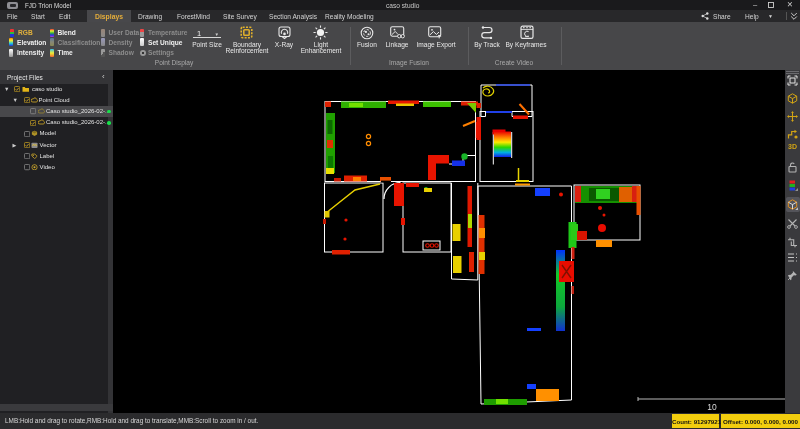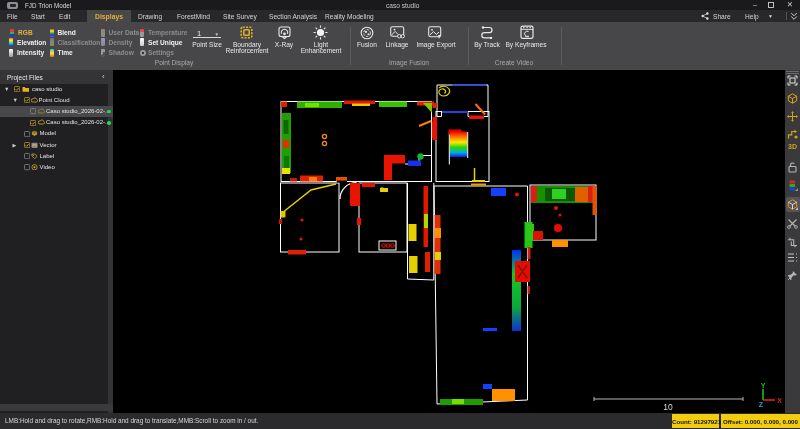--- a/index.html
+++ b/index.html
@@ -37,21 +37,21 @@
 #pscroll{position:absolute;left:108px;top:14px;width:5px;height:329px;background:#333336;}
 #pbot{position:absolute;left:0;top:334px;width:113px;height:7px;background:#3a3a3d;}
 .trow{position:absolute;left:0;width:108px;height:11.2px;}
 .trow.sel{background:#48484b;width:113px;}
 .tarr{position:absolute;top:2.5px;font-size:5.5px;color:#cccccc;line-height:6px;}
 .tcbs{position:absolute;top:2.6px;width:6.2px;height:6.2px;}
 .tic{position:absolute;top:2px;}
 .ttx{position:absolute;top:0;line-height:11.5px;font-size:6px;color:#e2e2e2;white-space:nowrap;}
 .gdot{position:absolute;left:107px;top:4px;width:3.5px;height:3.5px;border-radius:50%;background:#17e04a;}
 
-#vp{position:absolute;left:113px;top:70px;width:672px;height:343px;background:#000;}
+#vp{position:absolute;left:113px;top:70px;width:672px;height:343px;background:#000;padding-left:44px;}
 
 #rtb{position:absolute;left:785px;top:70px;width:15px;height:359px;background:#3a3a3d;}
 .rico{position:absolute;left:2px;width:11px;height:11px;}
 
 #status{position:absolute;left:0;top:413px;width:800px;height:16px;background:#2b2b2d;}
 #stext{position:absolute;left:5px;top:413px;line-height:16px;font-size:6.4px;color:#d8d8d8;white-space:nowrap;}
 .ybox{position:absolute;top:414px;height:14px;background:#f2cd0e;color:#111;font-size:6.2px;font-weight:bold;line-height:15px;text-align:center;white-space:nowrap;}
 </style>
 </head>
 <body>

